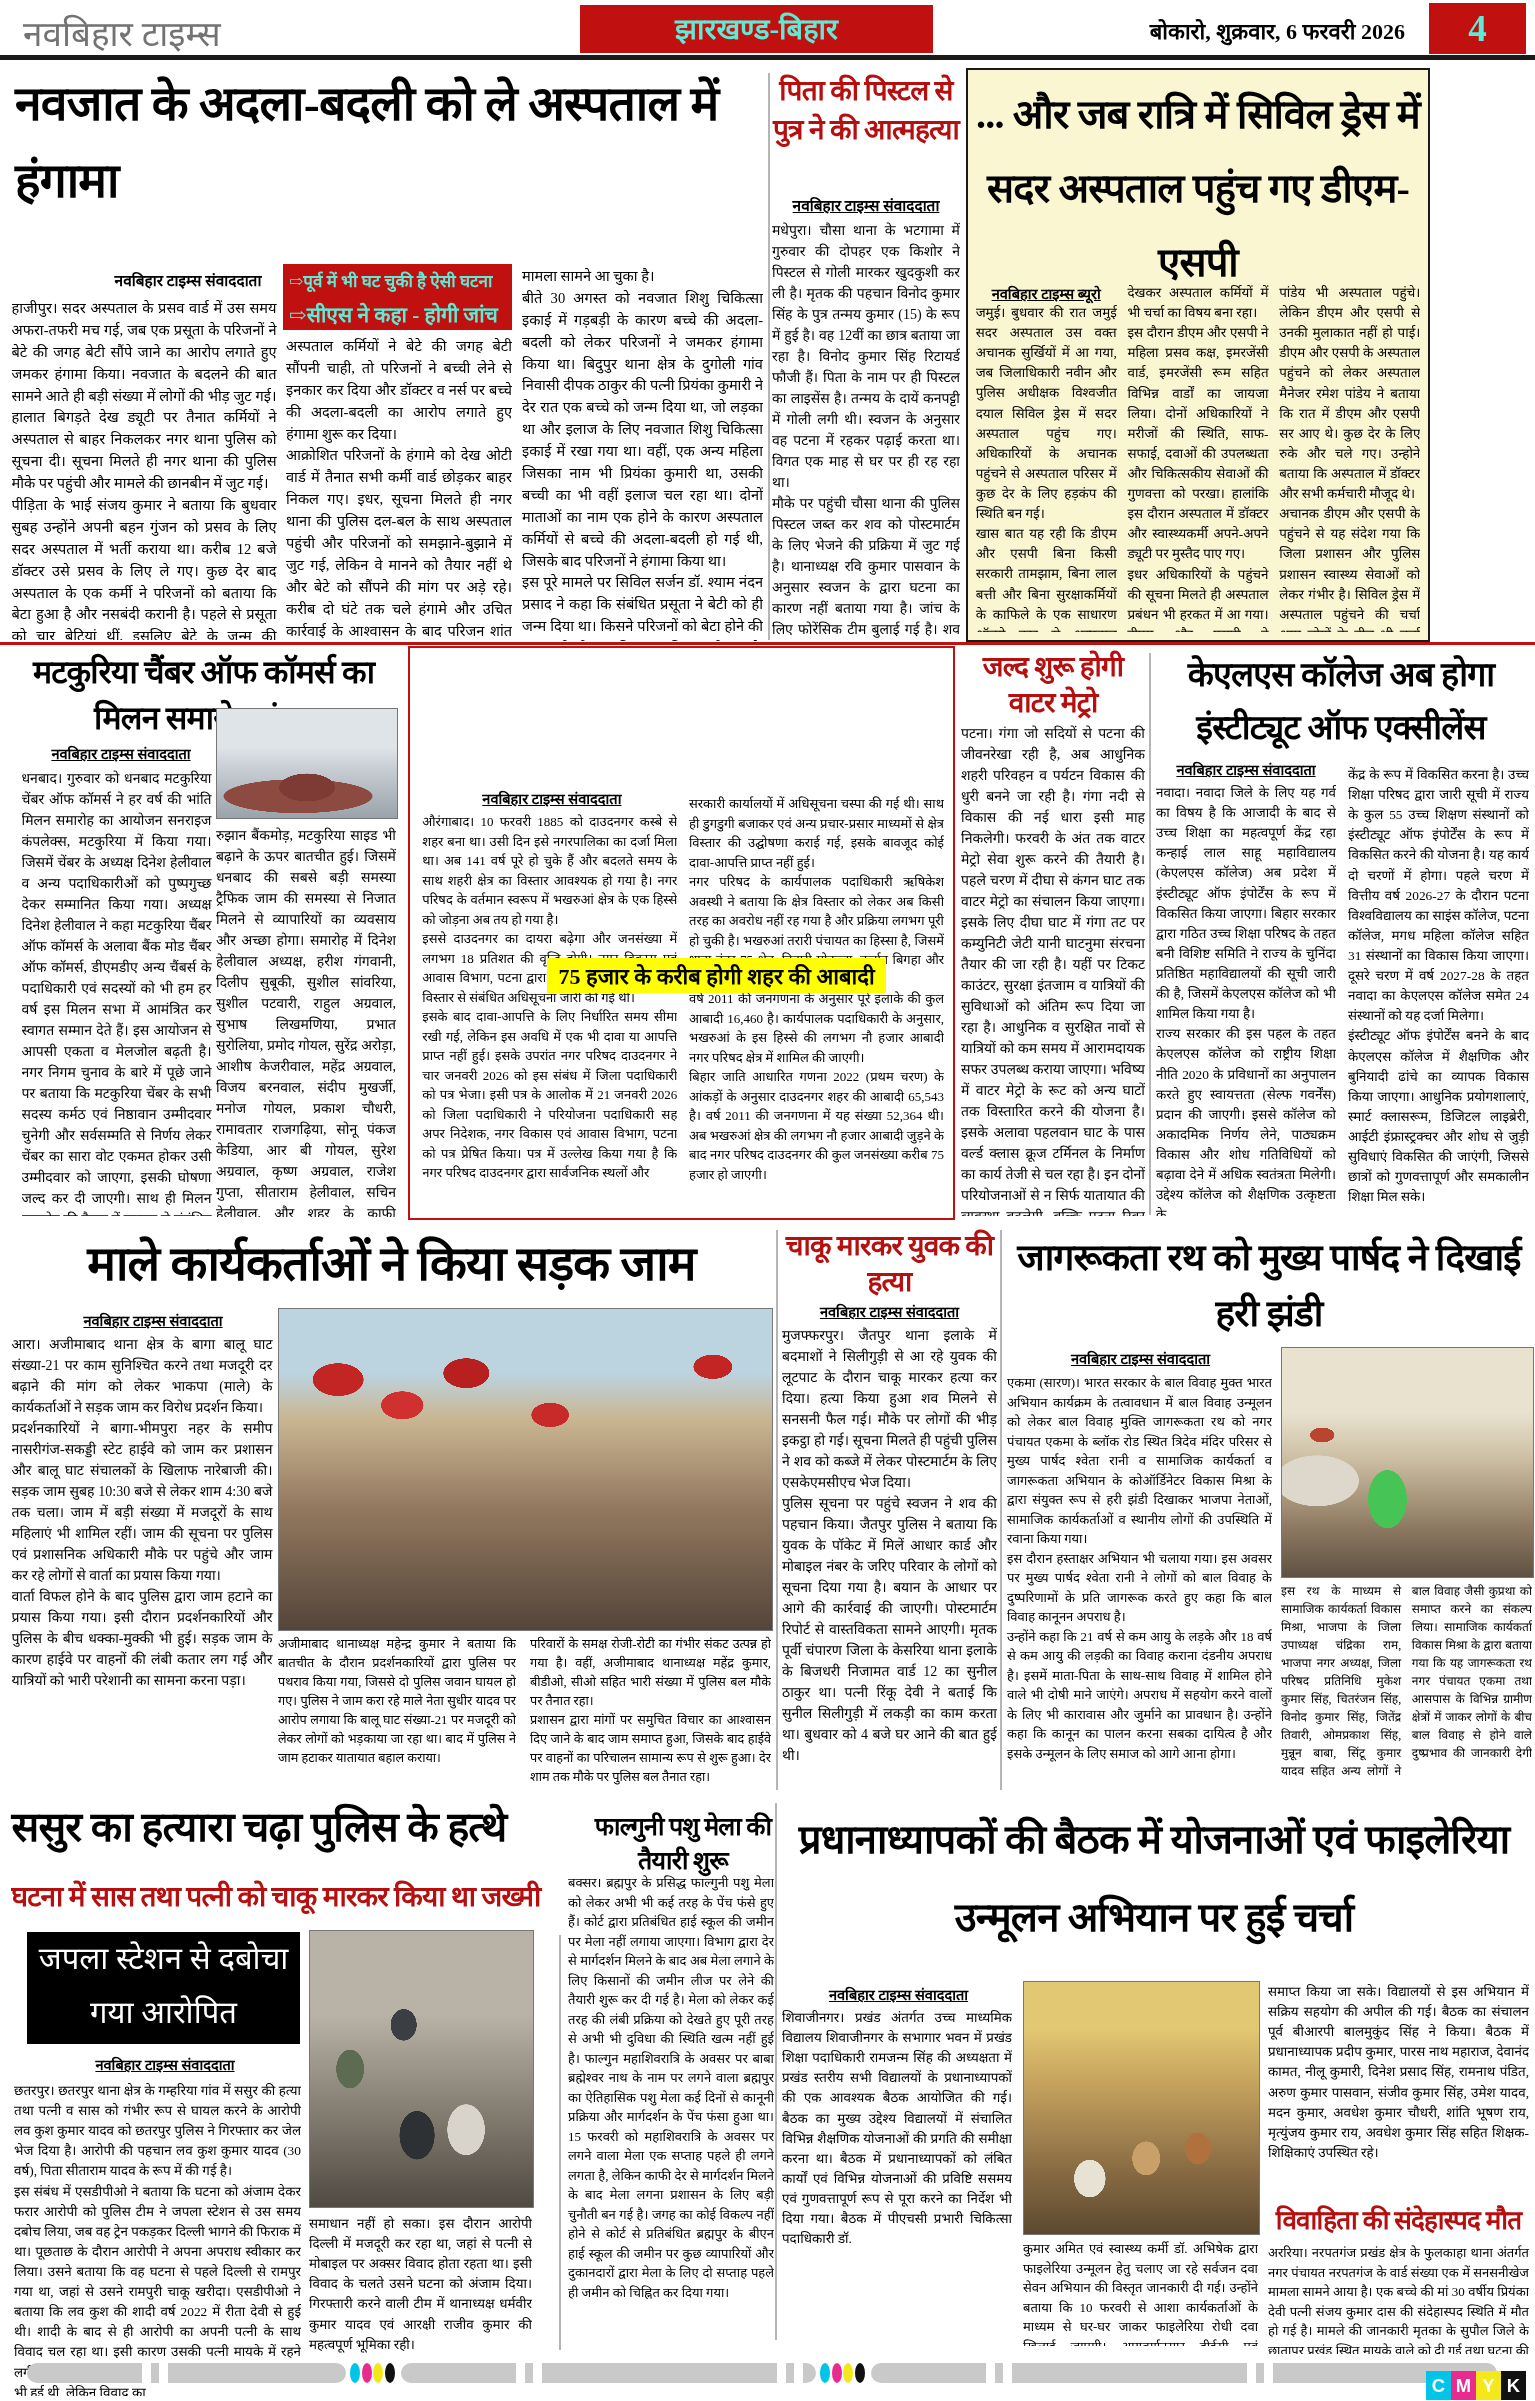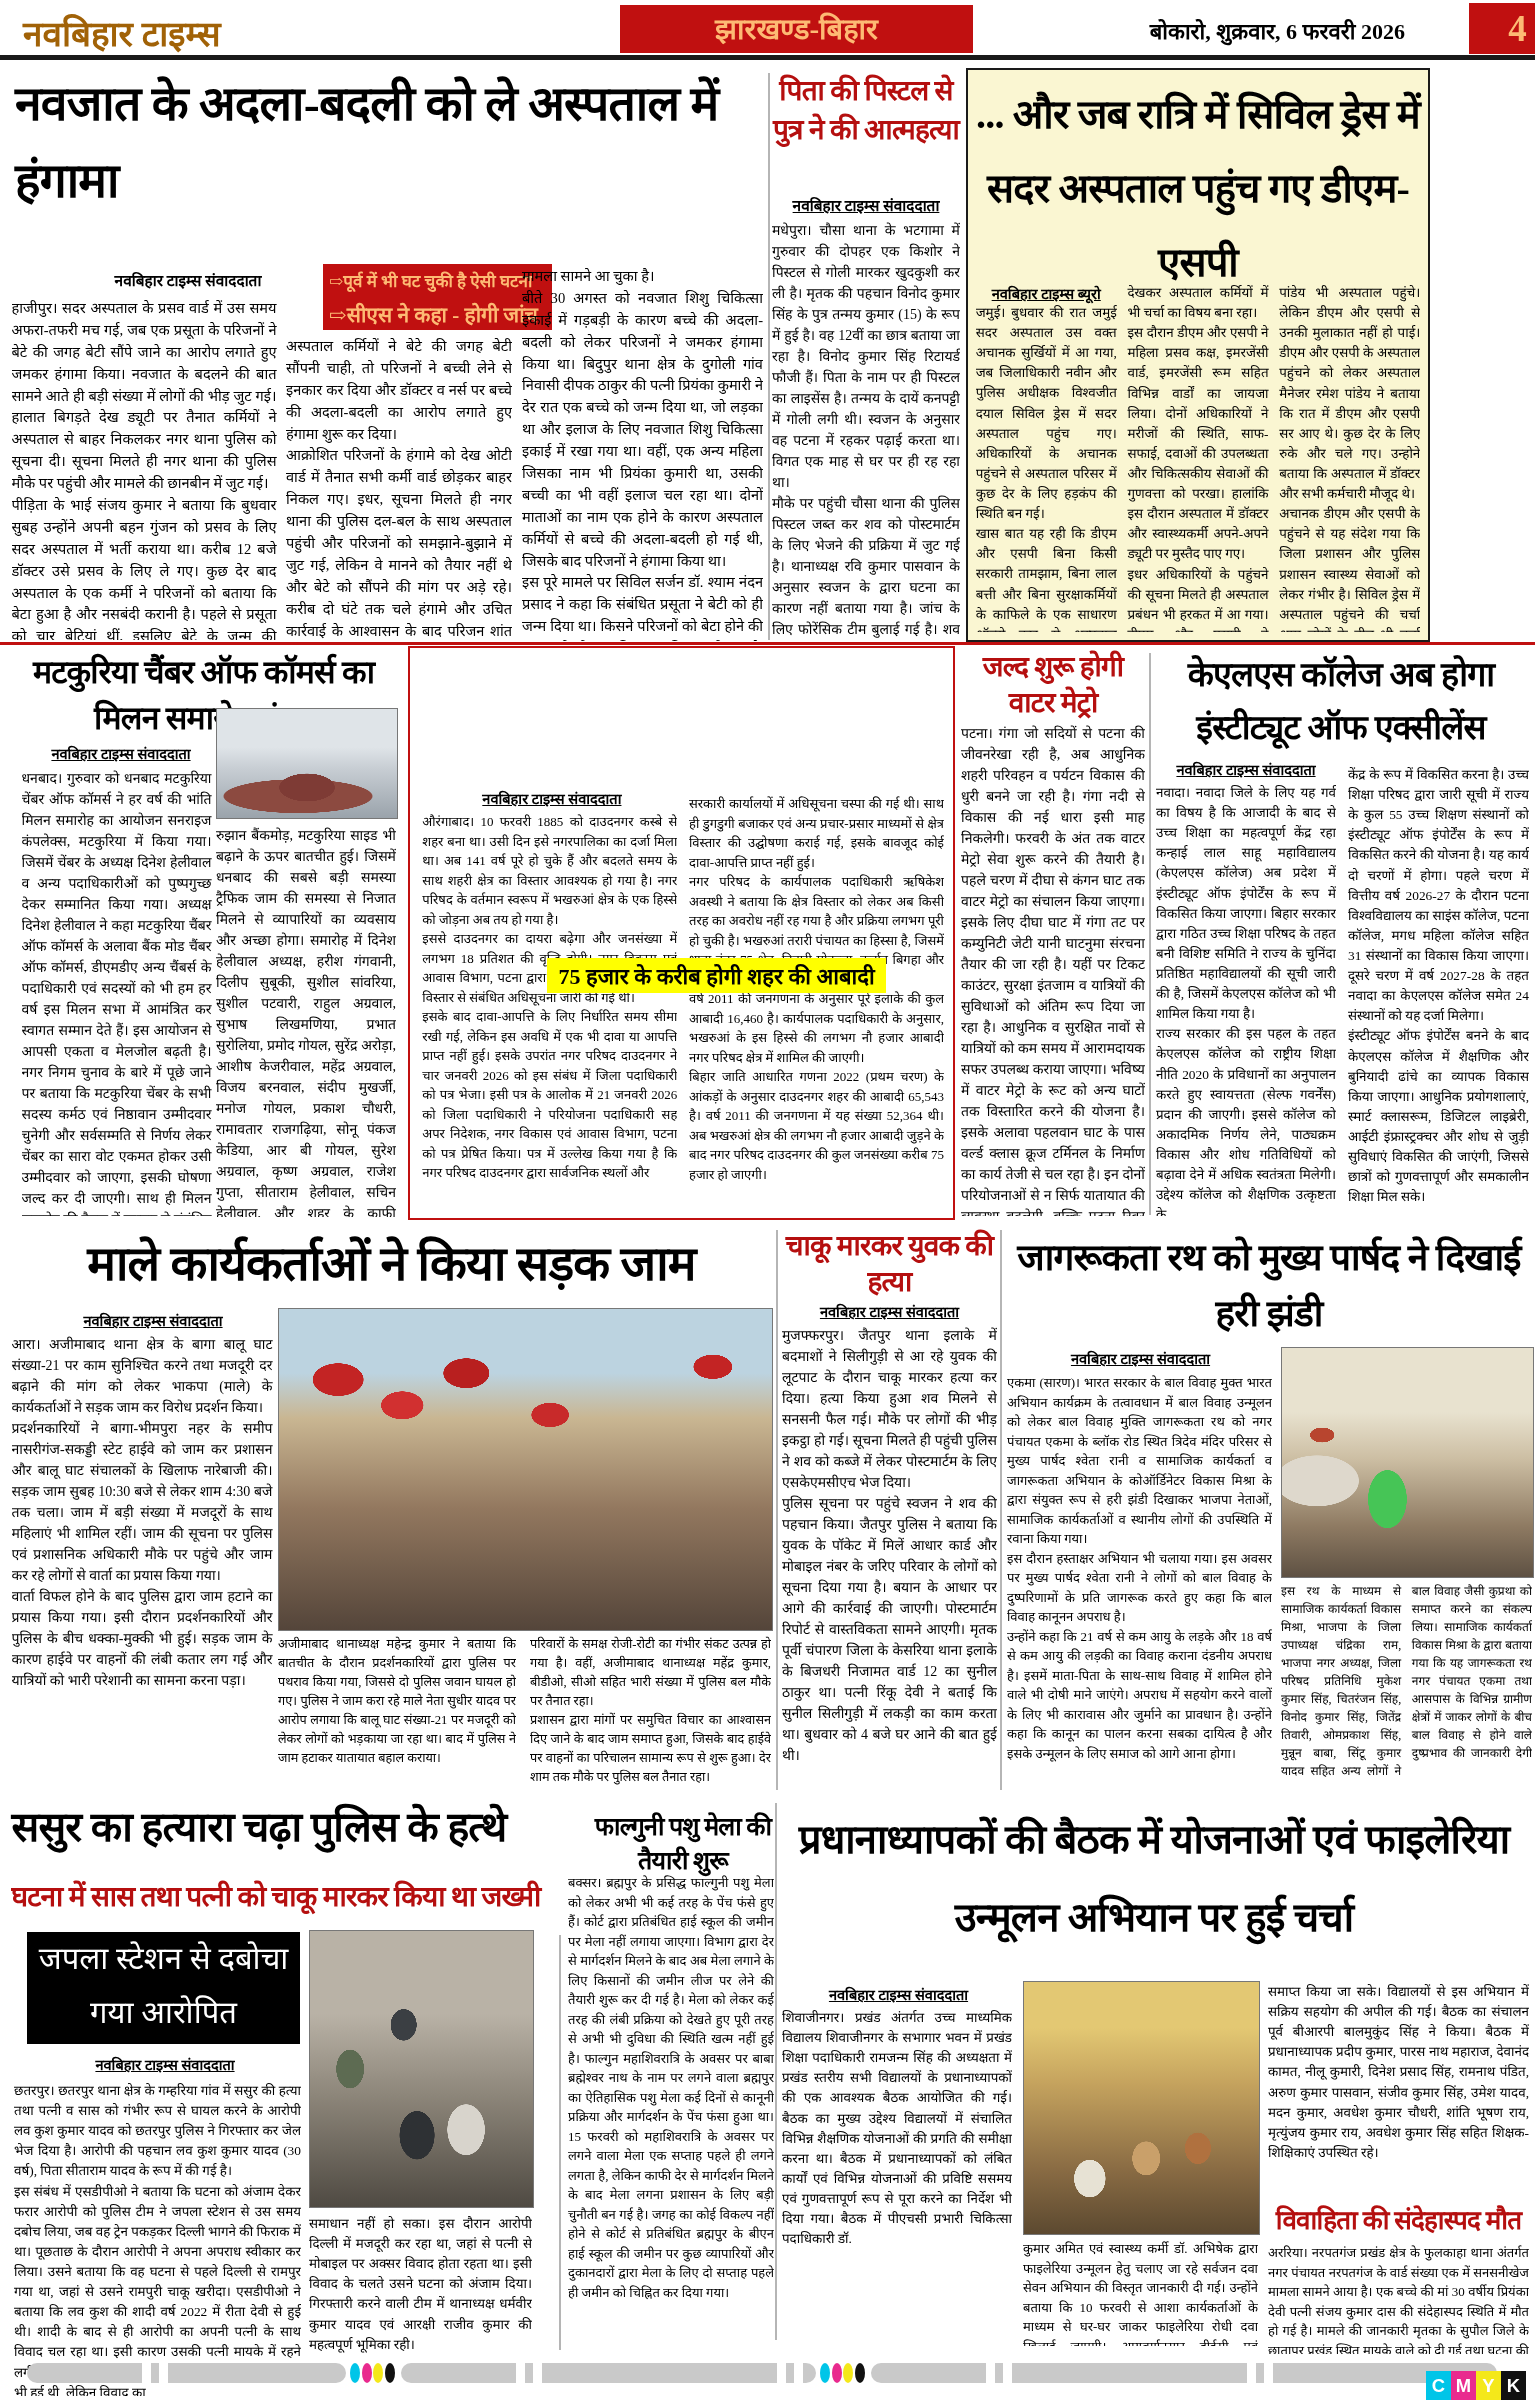--- a/index.html
+++ b/index.html
@@ -5,36 +5,36 @@
   html,body{margin:0;padding:0;background:#e8e8e8;}
   #sheet{position:relative;width:1535px;height:2401px;background:#ffffff;overflow:hidden;
          font-family:"Liberation Serif","DejaVu Serif",serif;color:#000;}
   .abs{position:absolute;}
   .hl{font-weight:bold;letter-spacing:-0.8px;}
   .center{text-align:center;}
   .byline{font-weight:bold;text-align:center;font-size:15.4px;}
   .ul{text-decoration:underline;}
   .red{color:#b50f0f;}
   .bodytxt{font-size:14px;line-height:1.5;text-align:justify;white-space:pre-line;overflow:hidden;}
-  .redbar{background:#c01010;color:#fdba74;margin-left:40px;}
+  .redbar{background:#c01010;color:#5eead4;}
   .photo{background-color:#9aa0a6;border:0.8px solid #777;}
   .divider{background:#b5b5b5;width:1.5px;}
   .pbar{background:repeating-linear-gradient(90deg,#c9c9c9 0 115px,#ffffff 115px 124px,#c9c9c9 124px 132px,#ffffff 132px 141px,#c9c9c9 141px 261px);
         border-radius:10px;height:20px;}
   .cmykdot{width:10px;height:20px;border-radius:50%;display:inline-block;margin-right:1.5px;}
   .cmykblock{width:25px;height:29px;display:inline-block;text-align:center;color:#fff;
              font-family:"Liberation Sans",sans-serif;font-weight:bold;font-size:18.4px;line-height:29px;}
 </style>
 </head>
 <body>
 
 <div id="sheet">
 
   <header>
-    <div class="abs" style="left:23px;top:9.2px;width:330px;font-size:35px;font-weight:bold;color:#a16207;letter-spacing:0;">नवबिहार टाइम्स</div>
+    <div class="abs" style="left:23px;top:9.2px;width:330px;font-size:35px;font-weight:normal;color:#737373;letter-spacing:0;">नवबिहार टाइम्स</div>
     <div class="abs redbar center" style="left:580px;top:4.6px;width:353px;height:48px;font-size:29px;font-weight:bold;line-height:48px;">झारखण्ड-बिहार</div>
     <div class="abs" style="left:1013px;top:15.4px;width:392px;text-align:right;font-size:22px;font-weight:bold;">बोकारो, शुक्रवार, 6 फरवरी 2026</div>
     <div class="abs redbar center" style="left:1429px;top:3.1px;width:97px;height:51px;font-size:37px;font-weight:bold;line-height:51px;">4</div>
     <div class="abs" style="left:0;top:55px;width:1535px;height:5.4px;background:#1a1a1a;"></div>
   </header>
 
   <section>
     <h1 class="abs hl" style="left:15px;top:66px;width:756px;margin:0;font-size:48px;line-height:1.6;">नवजात के अदला-बदली को ले अस्पताल में हंगामा</h1>
     <div class="abs byline" style="left:42px;top:270px;width:292px;">नवबिहार टाइम्स संवाददाता</div>
     <div class="abs redbar" style="left:283px;top:264px;width:229px;height:66px;padding:3.1px 6.1px;box-sizing:border-box;">

